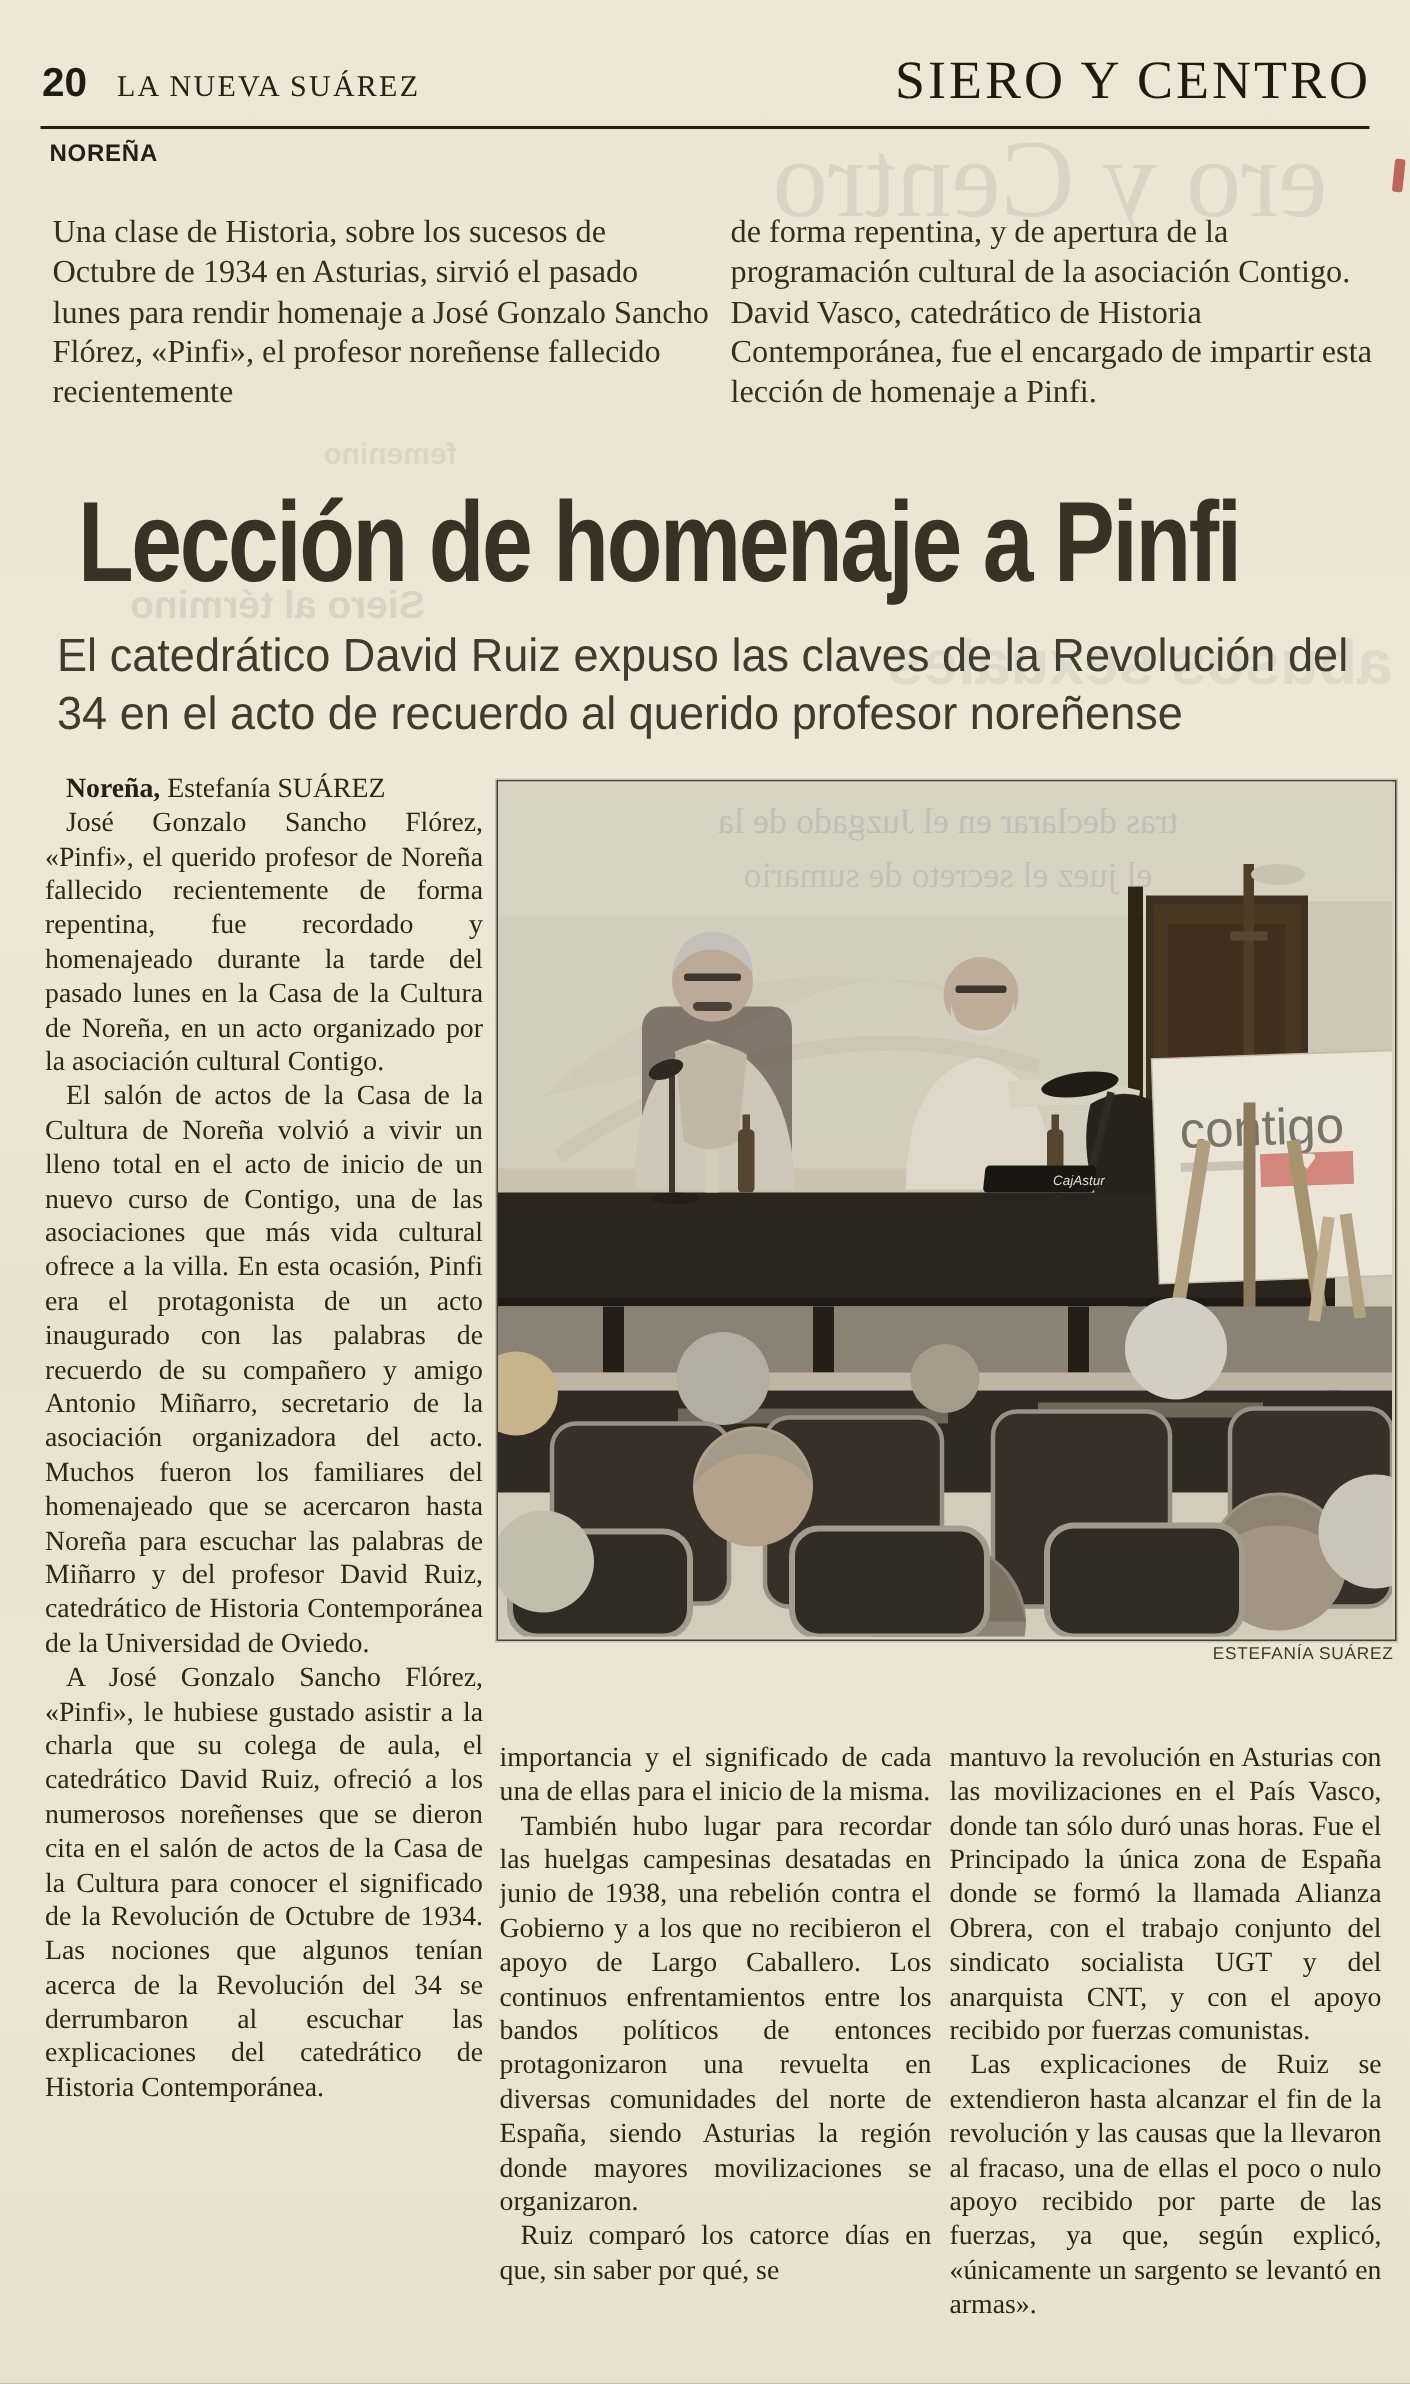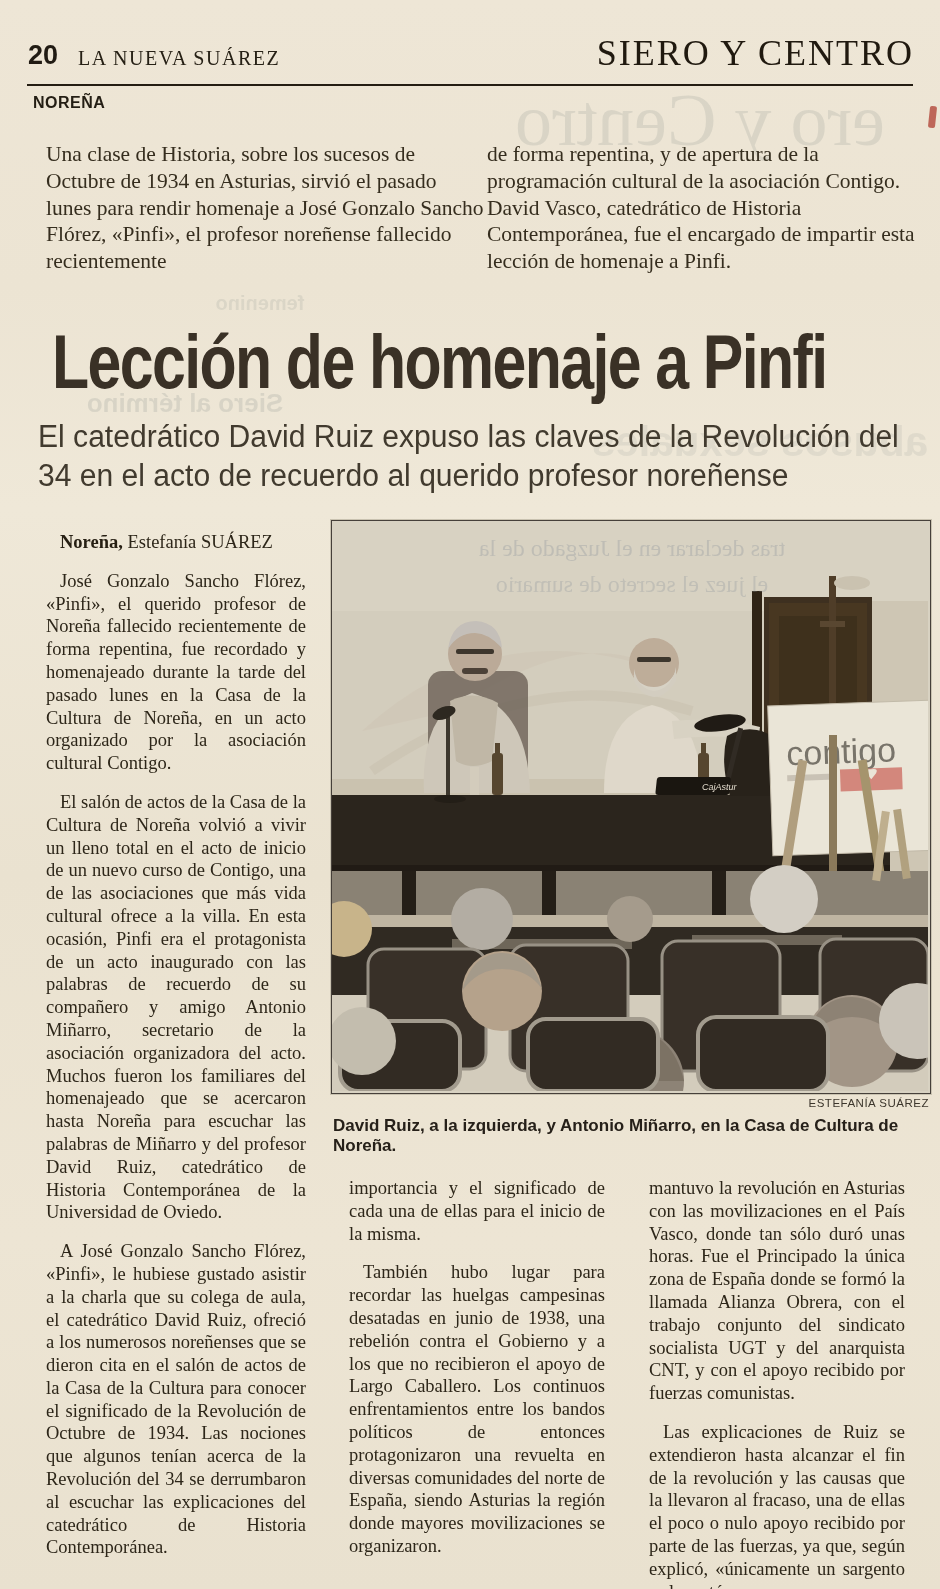--- a/index.html
+++ b/index.html
@@ -12,36 +12,36 @@
     color:#2e2820;
   }
   
   .hdr-pagenum{position:absolute;left:28px;top:40px;font-family:"Liberation Sans",sans-serif;font-weight:bold;font-size:27px;color:#211b13;letter-spacing:0;}
   .hdr-paper{position:absolute;left:78px;top:47px;font-family:"Liberation Serif",serif;font-size:20px;letter-spacing:1.5px;color:#262015;font-weight:500;}
   .hdr-section{position:absolute;right:26px;top:32px;font-family:"Liberation Serif",serif;font-size:36px;letter-spacing:2px;color:#20190f;}
   .hdr-rule{position:absolute;left:27px;top:84px;width:886px;height:2px;background:#241d12;}
   .kicker{position:absolute;left:33px;top:94px;font-family:"Liberation Sans",sans-serif;font-weight:bold;font-size:16px;color:#241e14;letter-spacing:.5px;}
   
   .lede{position:absolute;top:141px;font-size:21.5px;line-height:26.8px;color:#352d1e;text-align:left;}
-  .lede.l{left:46px;width:438px;}
+  .lede.l{left:35px;width:438px;}
   .lede.r{left:487px;width:432px;}
   
   .headline{
     position:absolute;left:52px;top:318px;white-space:nowrap;
     font-family:"Liberation Sans",sans-serif;font-weight:bold;font-size:76px;
     letter-spacing:-2px;color:#3a3126;transform:scaleX(.80);transform-origin:left top;
   }
   .subhead{
     position:absolute;left:38px;top:417px;width:892px;
     font-family:"Liberation Sans",sans-serif;font-size:31px;line-height:39px;
     color:#413a2e;transform:scaleX(.97);transform-origin:left top;
   }
   
   .col{position:absolute;font-size:18.5px;line-height:22.8px;text-align:justify;color:#2d2619;hyphens:auto;-webkit-hyphens:auto;}
-  .col p{margin:16px;text-indent:14px;}
+  .col p{margin:0;text-indent:14px;}
   .col p.noindent{text-indent:0;}
   .col-left{left:30px;top:515px;width:292px;height:1074px;overflow:hidden;}
   .col-mid{left:333px;top:1161px;width:288px;height:428px;overflow:hidden;}
   .col-right{left:633px;top:1161px;width:288px;height:428px;overflow:hidden;}
   .byline{text-indent:14px;margin:0 0 1px 0;}
   .byline b{font-weight:bold;color:#261f13;}
   
   .photo-frame{
     position:absolute;left:331px;top:520px;width:598px;height:572px;
     border:1px solid #46403a;background:#d8d2c2;box-shadow:0 0 0 1px #c9c2b0;
@@ -212,25 +212,25 @@
       </g>
       <circle cx="30" cy="520" r="34" fill="#c8c2b4"></circle>
 
       <rect x="0" y="0" width="596" height="570" fill="#6d6350" opacity=".05"></rect>
     </svg>
     <div class="ghost g-ph1">tras declarar en el Juzgado de la</div>
     <div class="ghost g-ph2">el juez el secreto de sumario</div>
   </div>
 
   <div class="credit">ESTEFANÍA SUÁREZ</div>
-  <div class="caption">David Ruiz, a la izquierda, y Antonio Miñarro, en la Casa de Cultura de Noreña.</div>
 
   <div class="col col-mid">
     <p class="noindent">importancia y el significado de cada una de ellas para el inicio de la misma.</p>
     <p>También hubo lugar para recordar las huelgas campesinas desatadas en junio de 1938, una rebelión contra el Gobierno y a los que no recibieron el apoyo de Largo Caballero. Los continuos enfrentamientos entre los bandos políticos de entonces protagonizaron una revuelta en diversas comunidades del norte de España, siendo Asturias la región donde mayores movilizaciones se organizaron.</p>
+    <p>Ruiz comparó los catorce días en que, sin saber por qué, se</p>
   </div>
 
   <div class="col col-right">
     <p class="noindent">mantuvo la revolución en Asturias con las movilizaciones en el País Vasco, donde tan sólo duró unas horas. Fue el Principado la única zona de España donde se formó la llamada Alianza Obrera, con el trabajo conjunto del sindicato socialista UGT y del anarquista CNT, y con el apoyo recibido por fuerzas comunistas.</p>
     <p>Las explicaciones de Ruiz se extendieron hasta alcanzar el fin de la revolución y las causas que la llevaron al fracaso, una de ellas el poco o nulo apoyo recibido por parte de las fuerzas, ya que, según explicó, «únicamente un sargento se levantó en armas».</p>
   </div>
 
 </div>
 
 </body></html>

